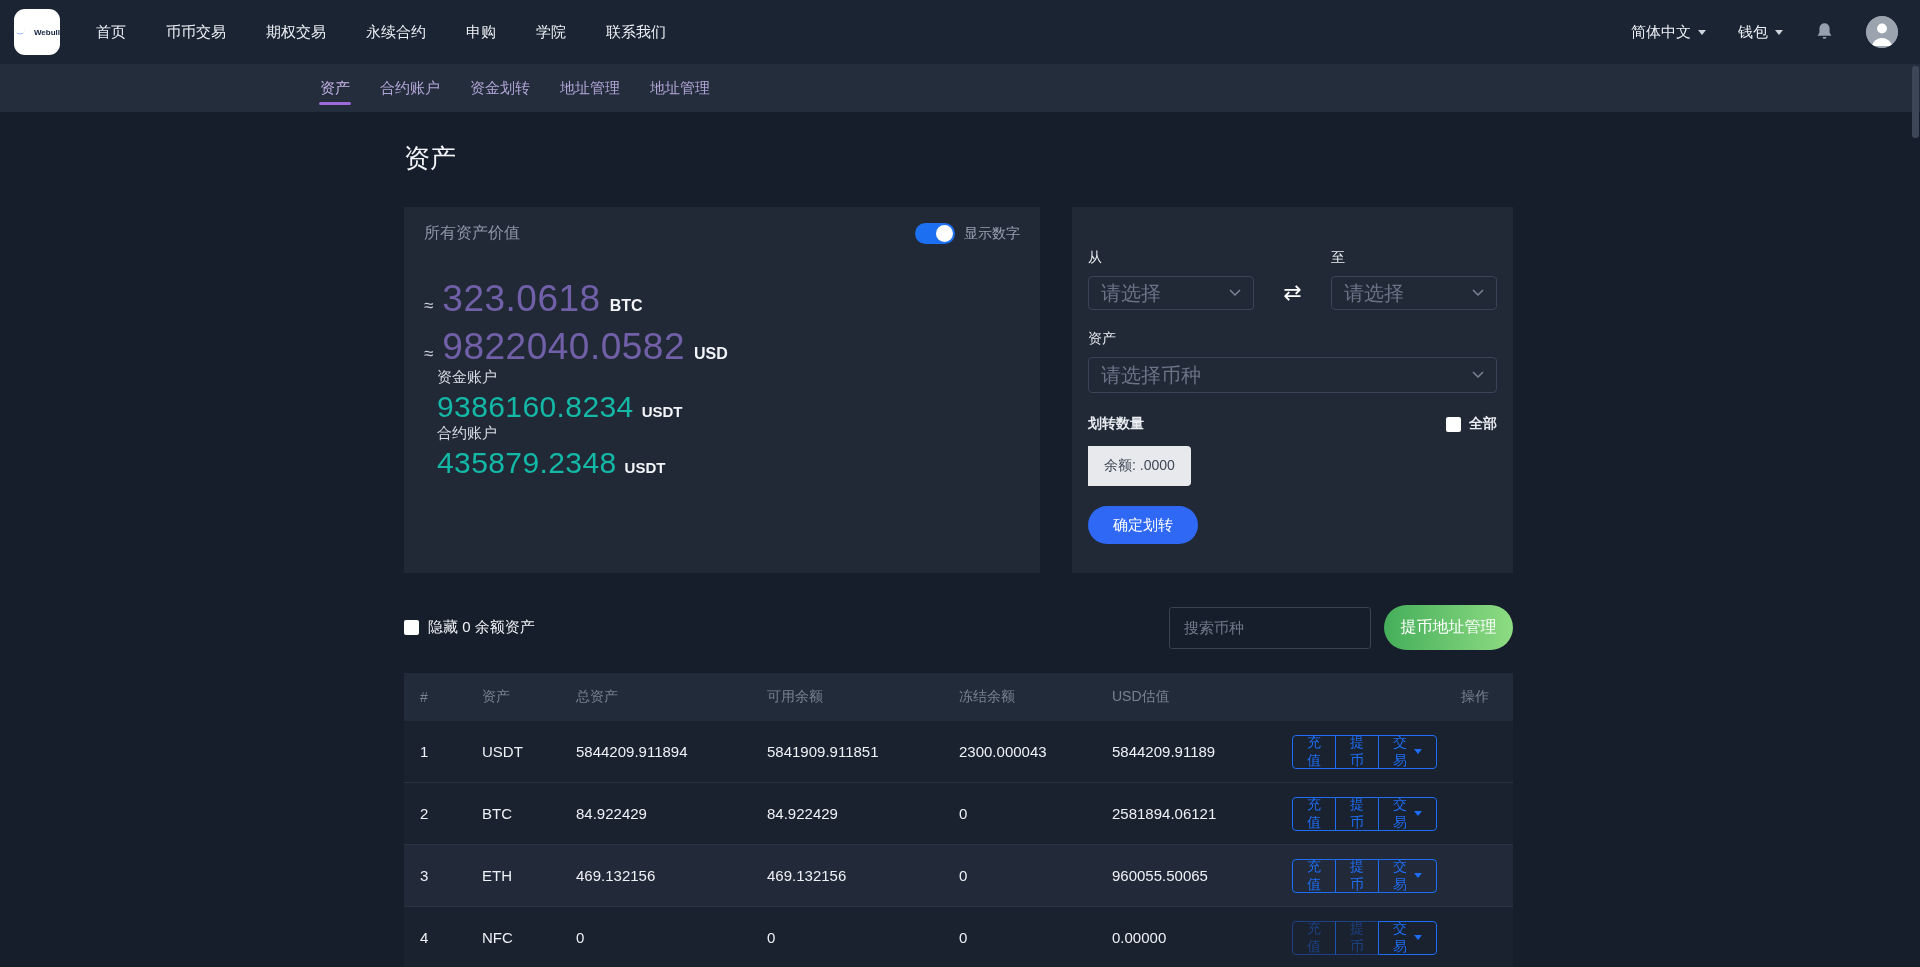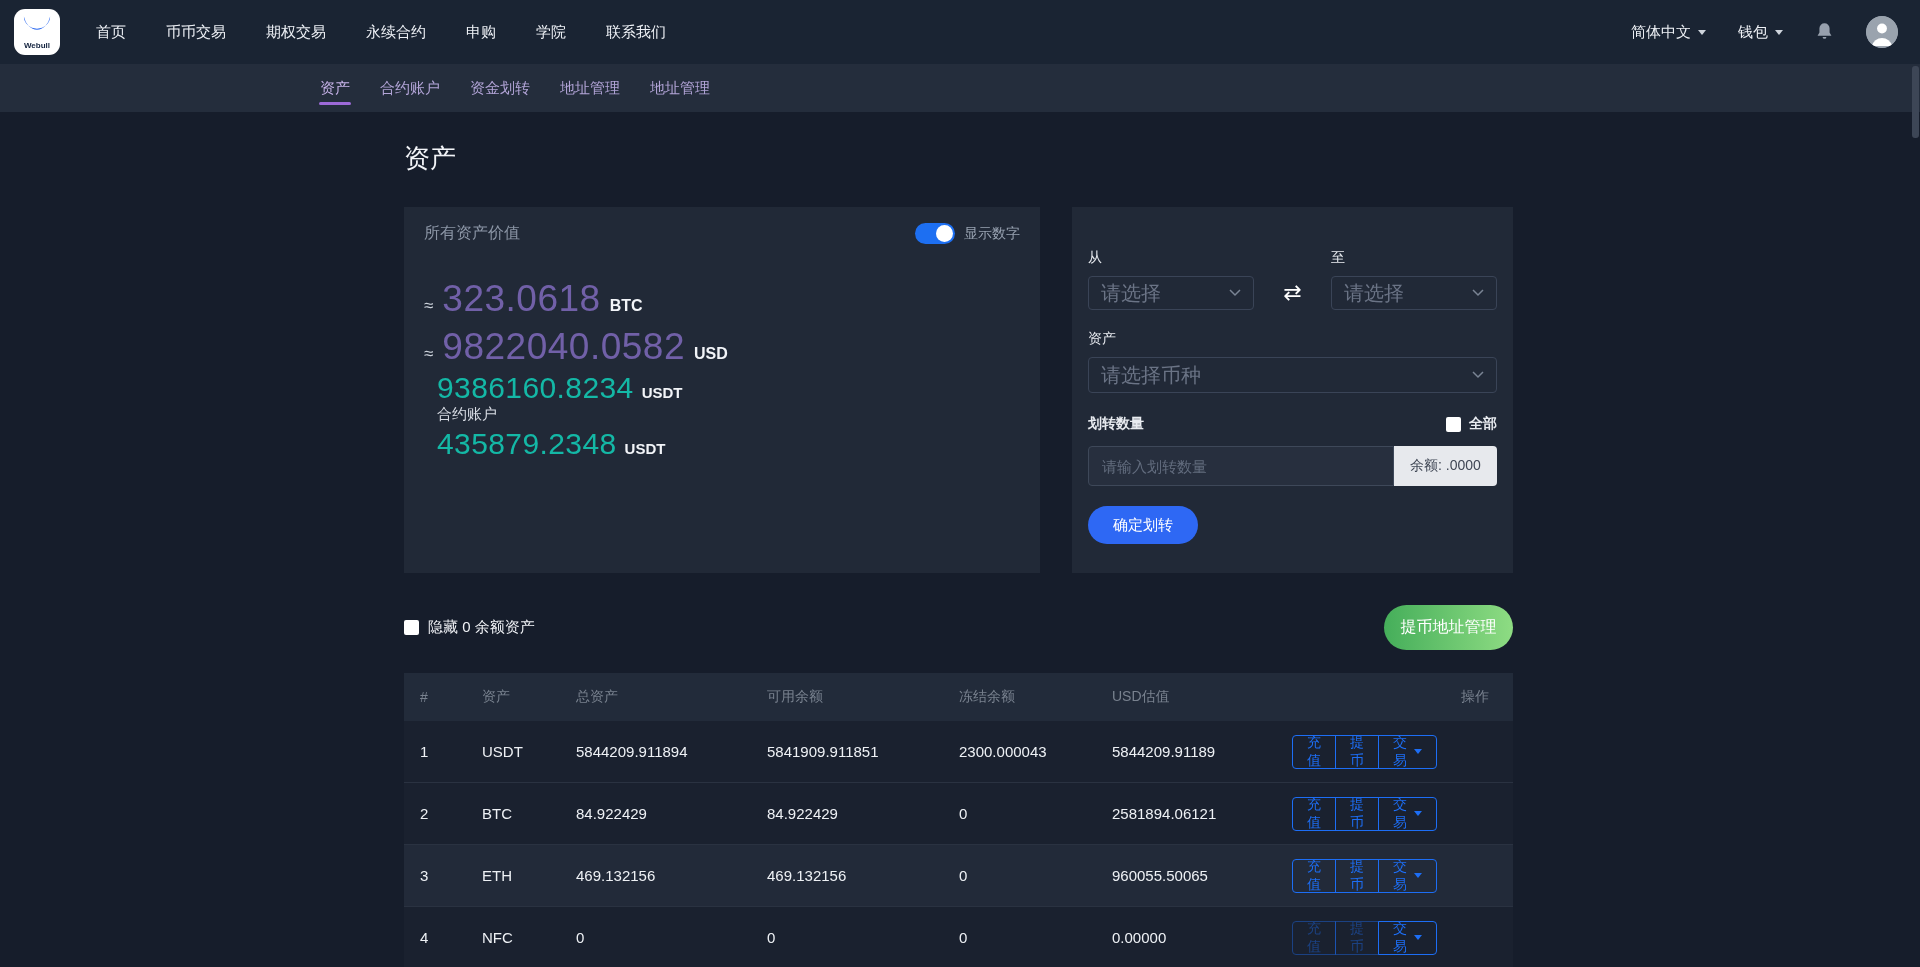--- a/index.html
+++ b/index.html
@@ -12,21 +12,21 @@
   }
 
   
   .navbar {
     height:64px; background:#1a2433;
     display:flex; align-items:center;
     padding:0 22px 0 14px;
   }
   .logo {
     width:46px; height:46px; background:#ffffff; border-radius:11px;
-    display:flex; flex-direction:column; align-items:center; justify-content:center;
+    display:flex; flex-direction:row; align-items:center; justify-content:center;
     gap:8px; flex:0 0 auto;
   }
   .logo svg { display:block; }
   .logo-text { font-size:8px; font-weight:bold; color:#13233f; letter-spacing:0; }
   .nav-items { display:flex; gap:40px; margin-left:36px; font-size:15px; }
   .nav-item { color:#eef1f6; cursor:pointer; white-space:nowrap; }
   .nav-right { margin-left:auto; display:flex; align-items:center; gap:32px; }
   .nav-drop { display:flex; align-items:center; font-size:15px; color:#eef1f6; cursor:pointer; }
   .caret {
     width:0; height:0; display:inline-block; margin-left:7px;
@@ -269,20 +269,21 @@
           <span class="big-unit">BTC</span>
         </div>
         <div class="big-row">
           <span class="approx">≈</span>
           <span class="big-num">9822040.0582</span>
           <span class="big-unit">USD</span>
         </div>
       </div>
 
         <div class="acct">
+          <div class="acct-label">资金账户</div>
           <div class="acct-row">
             <span class="acct-num">9386160.8234</span>
             <span class="acct-unit">USDT</span>
           </div>
         </div>
 
         <div class="acct">
           <div class="acct-label">合约账户</div>
           <div class="acct-row">
             <span class="acct-num">435879.2348</span>
@@ -326,34 +327,34 @@
 
       <div class="amount-head">
         <span class="t-label" style="margin-bottom:0">划转数量</span>
         <div class="all-wrap">
           <div class="checkbox"></div>
           <span class="all-label">全部</span>
         </div>
       </div>
 
       <div class="amount-row">
-        <input class="amount-input" placeholder="请输入划转数量" style="">
         <div class="amount-suffix">余额: .0000</div>
       </div>
 
       <button class="submit-btn">确定划转</button>
     </div>
   </div>
 
   <div class="filter-row">
     <div class="hide-zero">
       <div class="checkbox"></div>
       <span class="hide-zero-label">隐藏 0 余额资产</span>
     </div>
     <div class="filter-right">
+      <input class="search-input" placeholder="搜索币种" style="">
       <button class="addr-btn">提币地址管理</button>
     </div>
   </div>
 
   <div class="table">
     <div class="thead">
       <div>#</div>
       <div>资产</div>
       <div>总资产</div>
       <div>可用余额</div>

